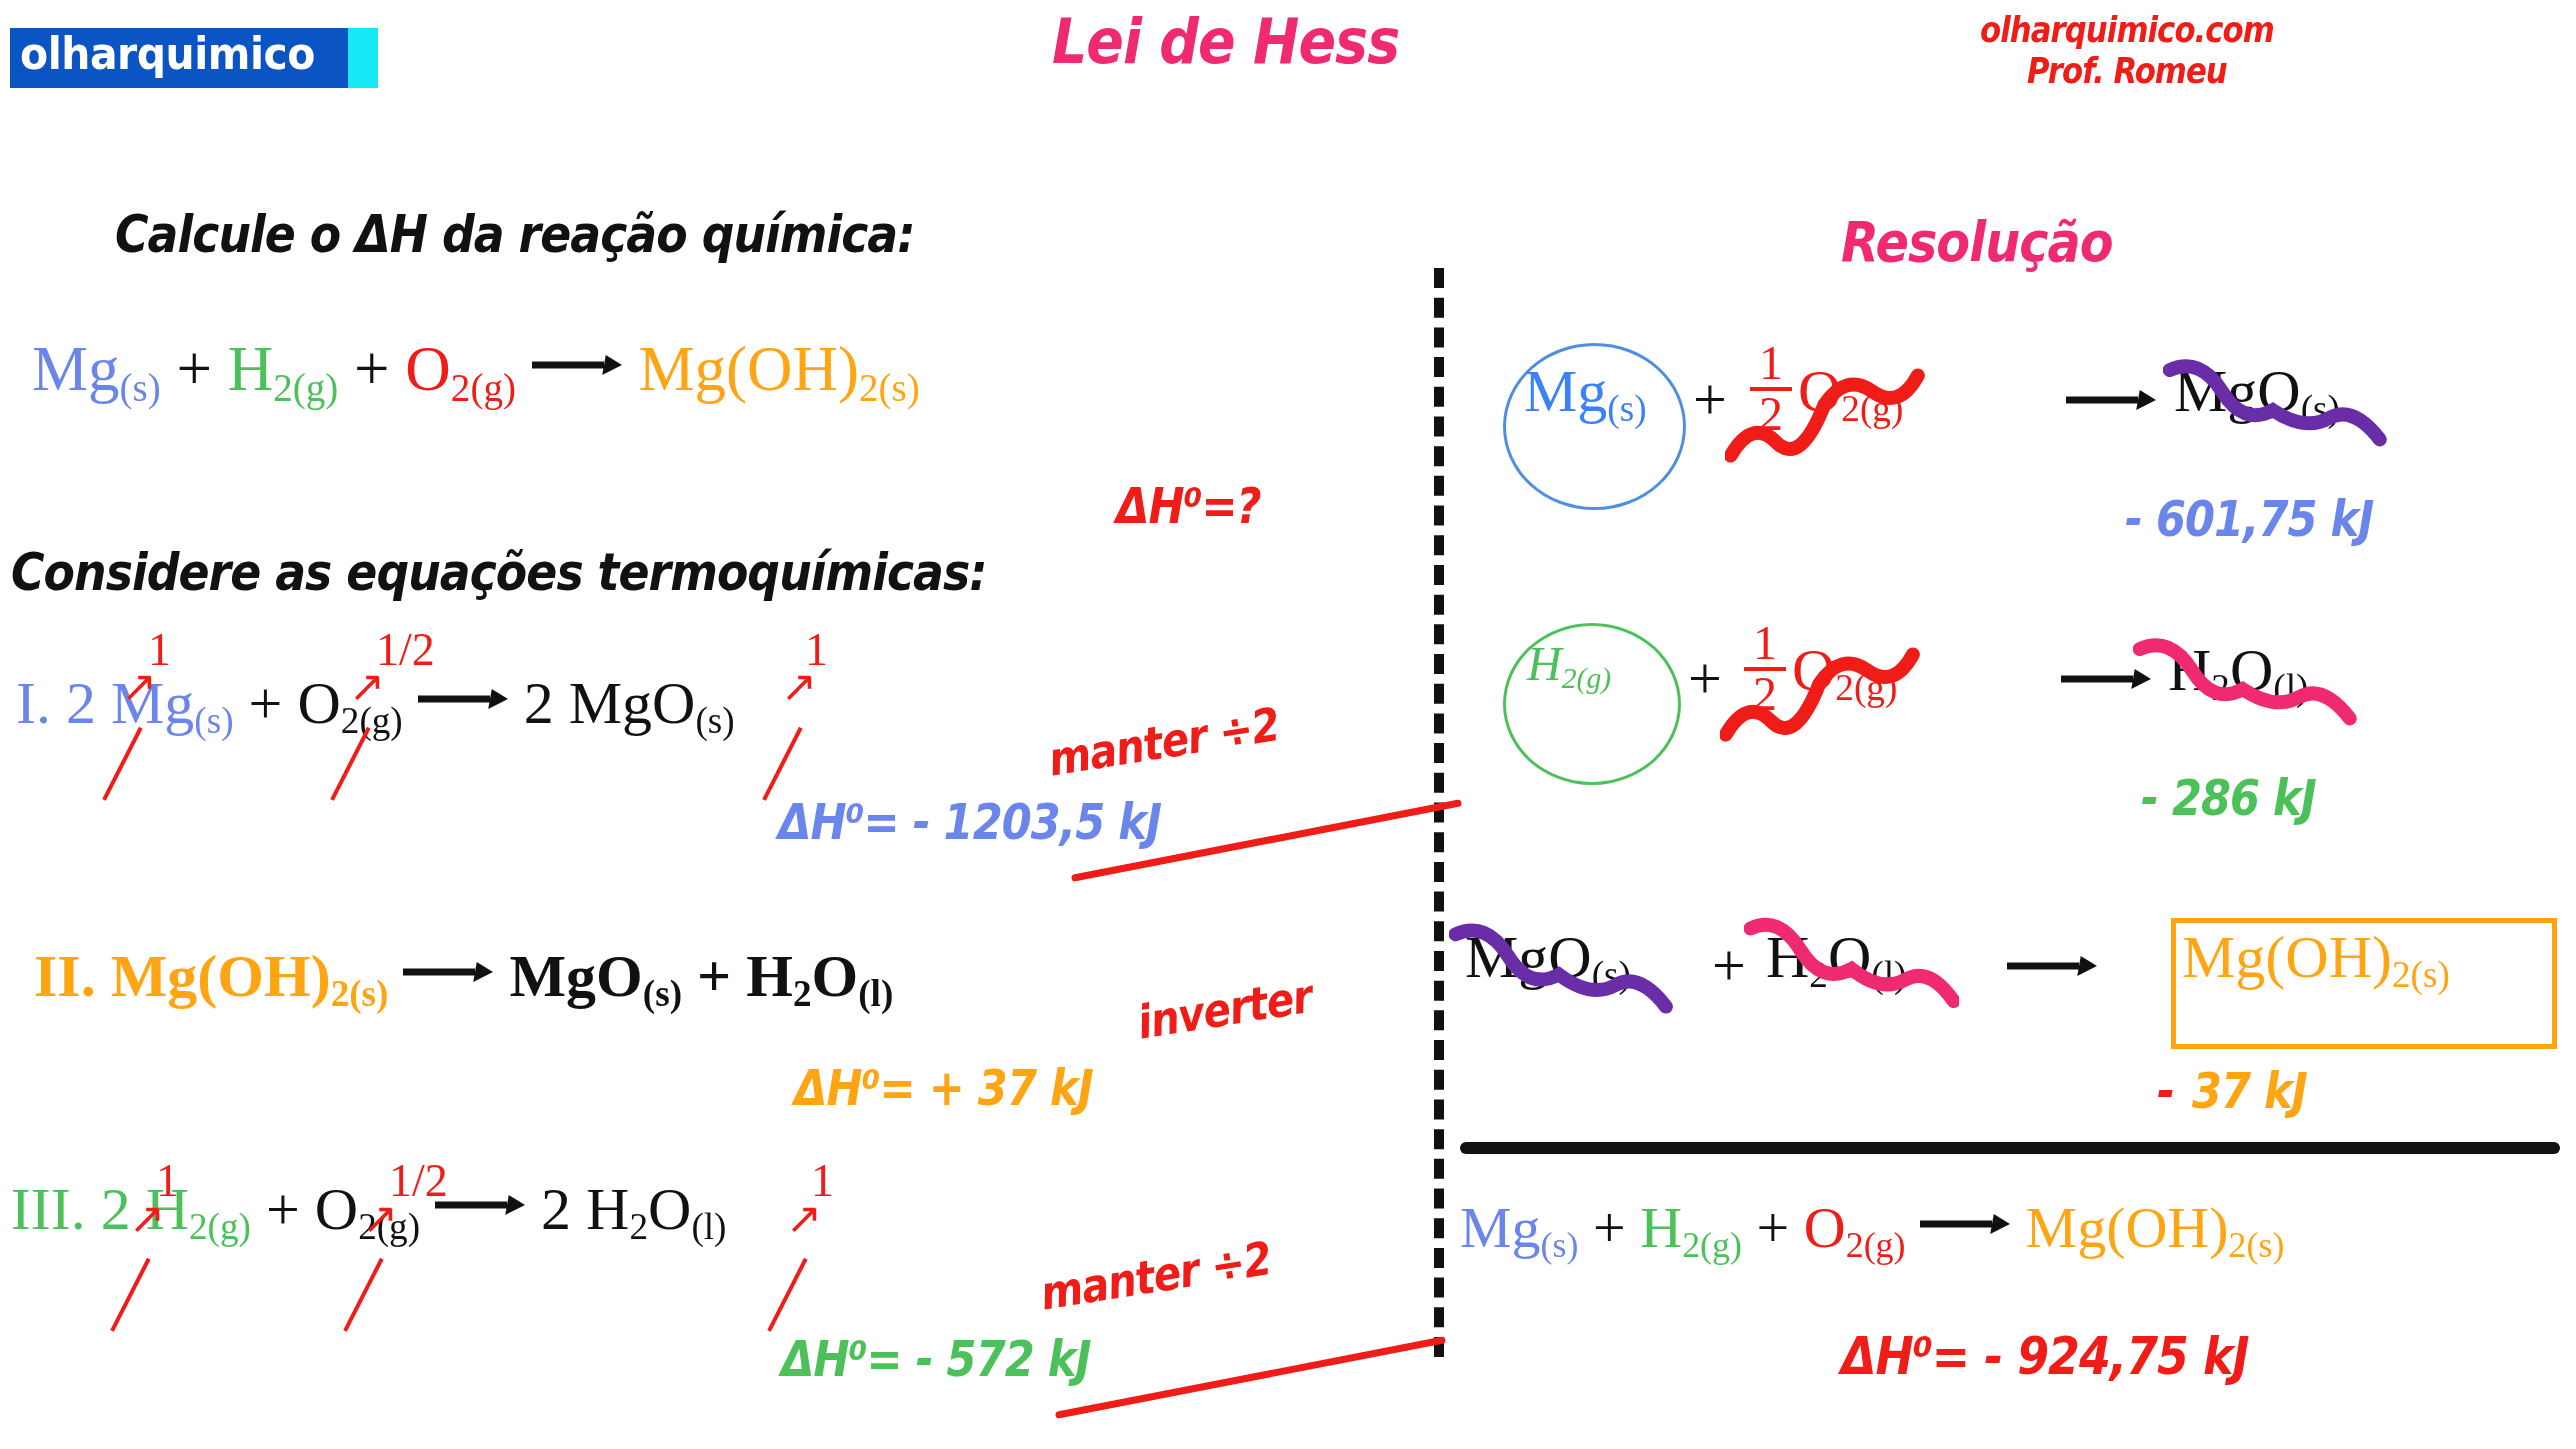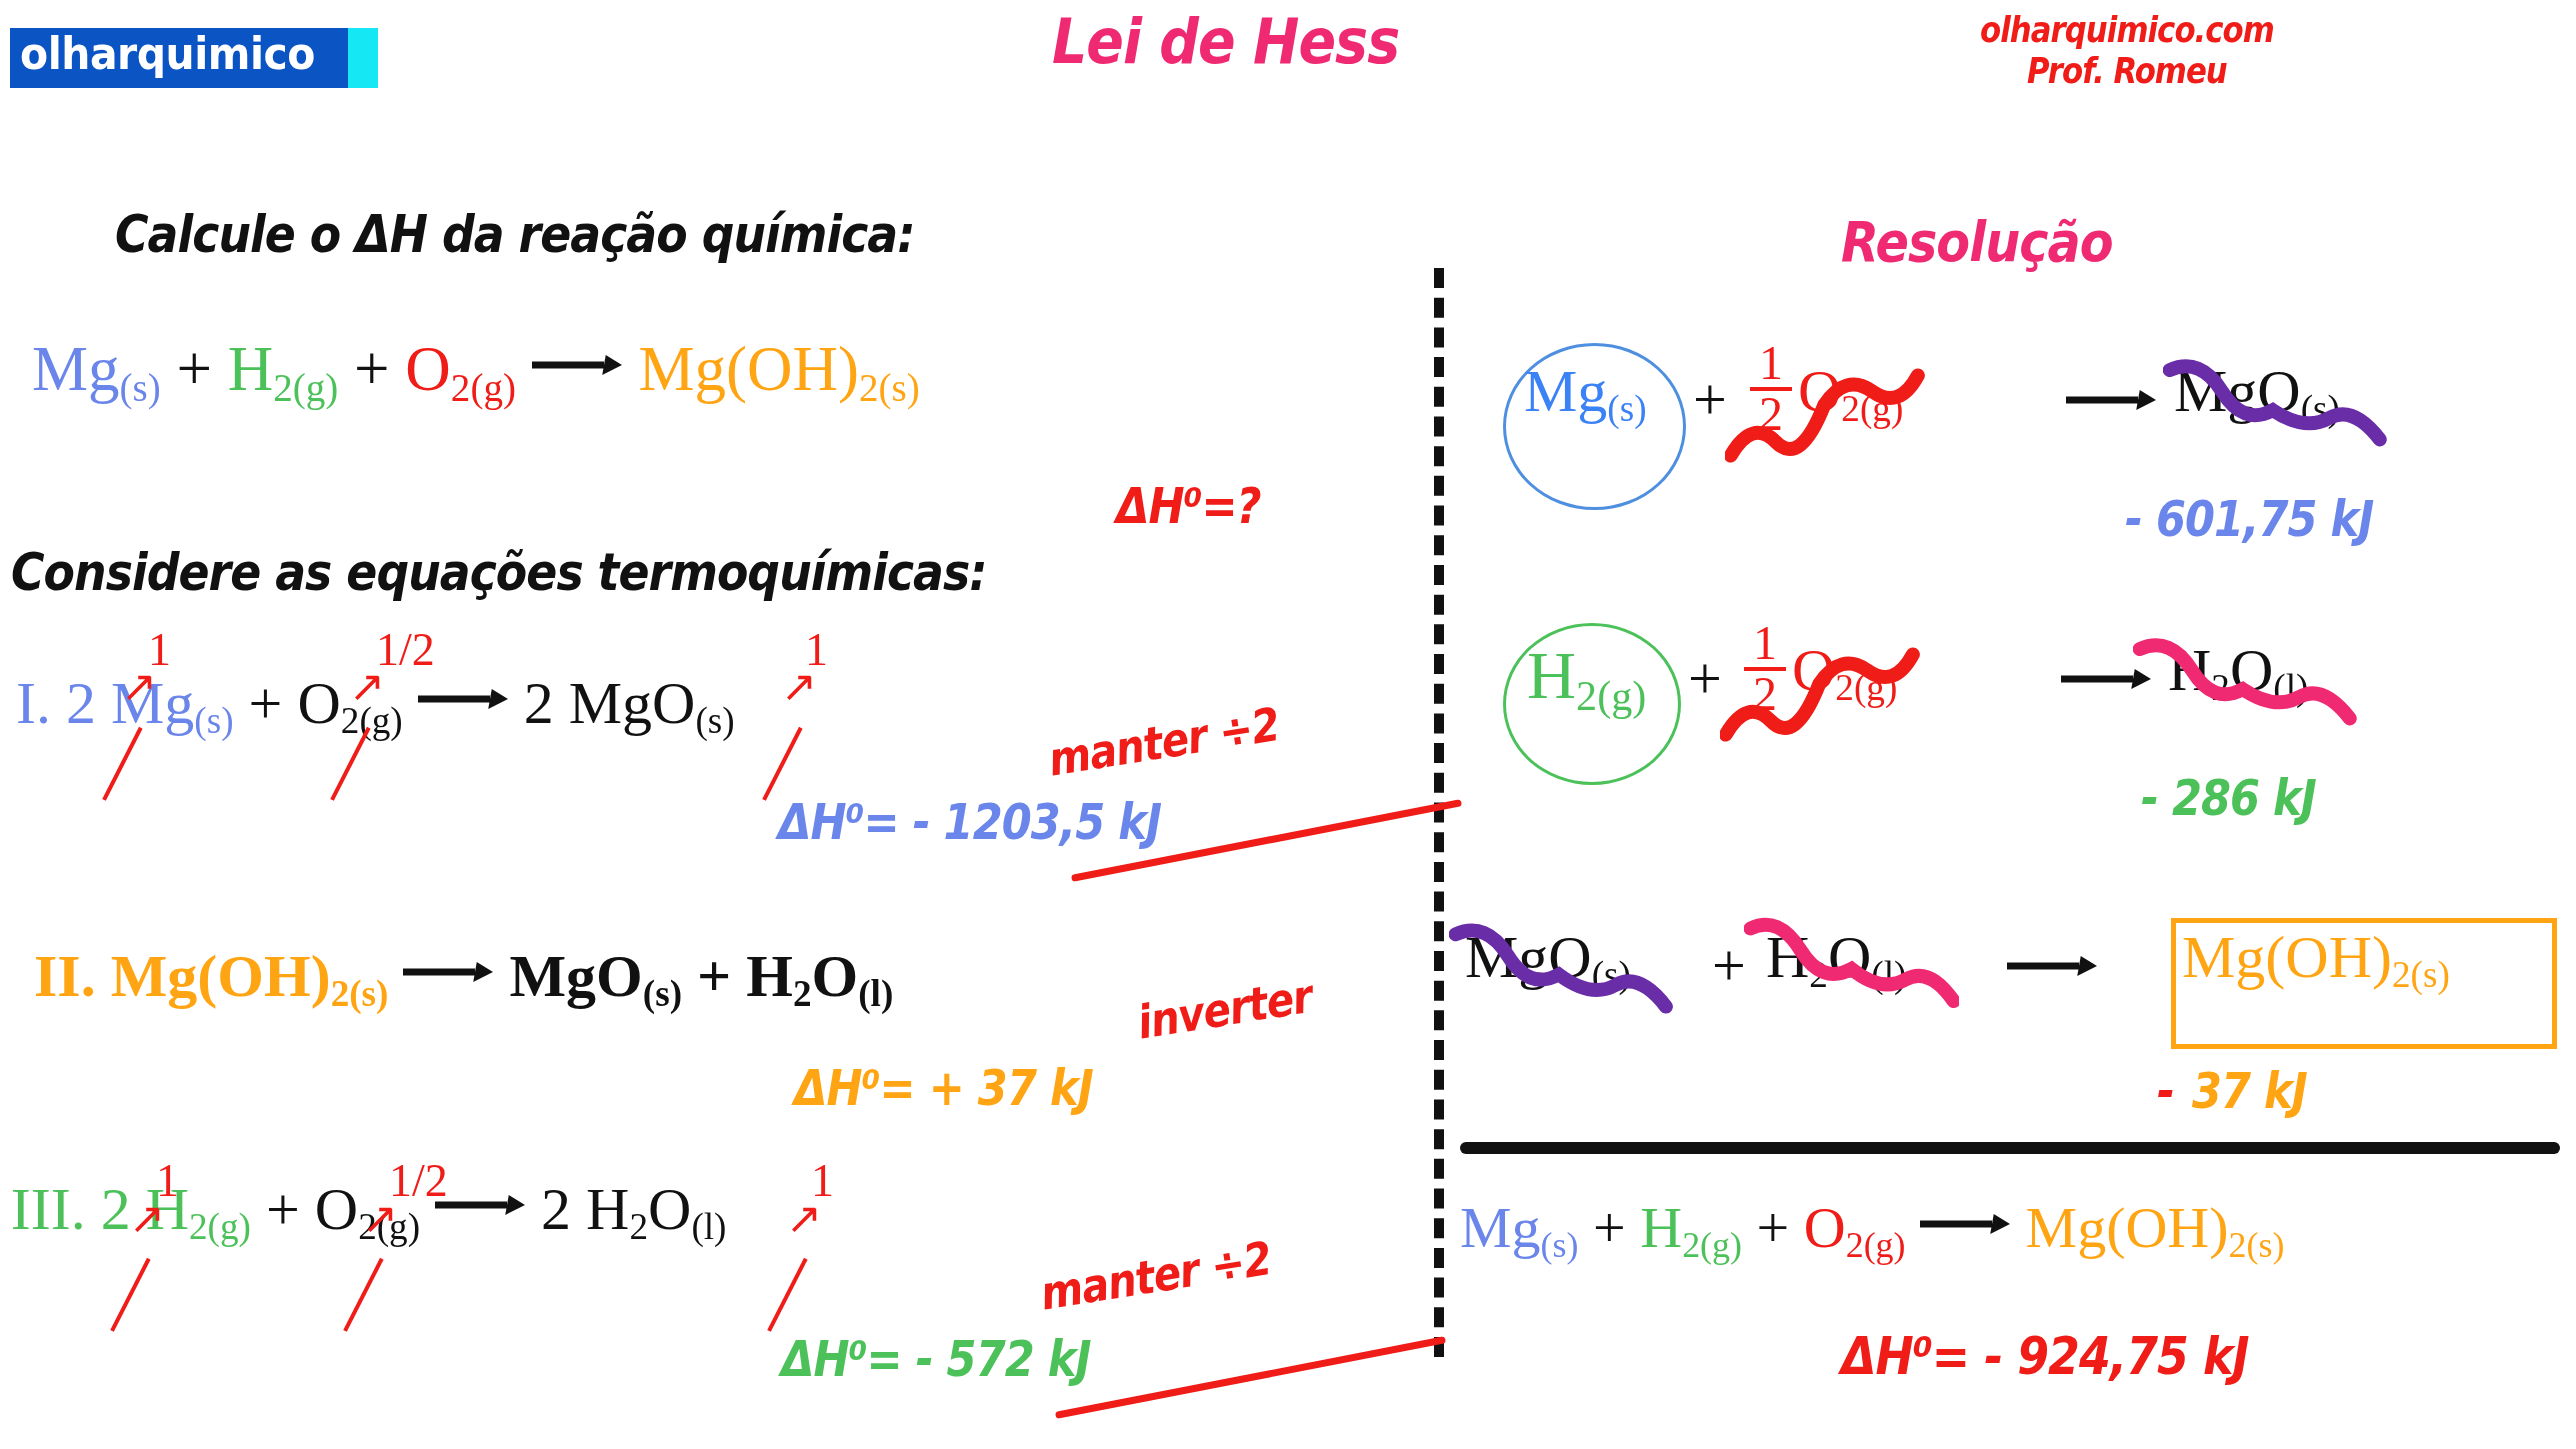--- a/index.html
+++ b/index.html
@@ -180,21 +180,21 @@
 <div class="abs form" style="left:2066px;top:370px;font-size:60px;">
   <span class="arrow"><i></i><b></b></span>
 </div>
 <div class="abs form c-blk" style="left:2174px;top:357px;font-size:60px;"><span>MgO</span><sub>(s)</sub></div>
 <svg class="sq" style="left:2163px;top:354px;" width="225" height="107" viewBox="0 0 420 200">
   <path d="M12 30 Q70 5 110 70 T205 105 Q265 145 310 120 T405 160" stroke="#6a2da8" stroke-width="26" fill="none" stroke-linecap="round"></path>
 </svg>
 <div class="abs hand" style="left:2125px;top:491px;font-size:49px;color:#6b86ea;">- 601,75 kJ</div>
 
 <div class="abs ellipse" style="left:1503px;top:623px;width:172px;height:156px;border-color:#4cc15a;"></div>
-<div class="abs form" style="left:1527px;top:636px;font-size:68px;color:#4cc15a;"><span>H</span><sub>2</sub><sub>(g)</sub></div>
+<div class="abs form" style="left:1527px;top:636px;font-size:48px;color:#4cc15a;font-style:italic;"><span>H</span><sub>2</sub><sub>(g)</sub></div>
 <div class="abs form c-blk" style="left:1688px;top:644px;font-size:60px;">+</div>
 <div class="abs" style="left:1741px;top:623px;color:#ef1c18;font-family:'Liberation Serif',serif;text-align:center;width:48px;">
   <div style="font-size:48px;line-height:.85;">1</div>
   <div style="border-top:4.8px solid #ef1c18;width:42px;margin:3.2px auto;"></div>
   <div style="font-size:48px;line-height:.85;">2</div>
 </div>
 <div class="abs form" style="left:1792px;top:636px;font-size:60px;color:#ef1c18;"><span>O</span><sub>2</sub><sub>(g)</sub></div>
 <svg class="sq" style="left:1720px;top:633px;" width="204" height="123" viewBox="0 0 380 230">
   <path d="M10 190 Q50 120 95 165 T185 95 Q225 35 275 70 T360 40" stroke="#ef1c18" stroke-width="26" fill="none" stroke-linecap="round"></path>
 </svg>

